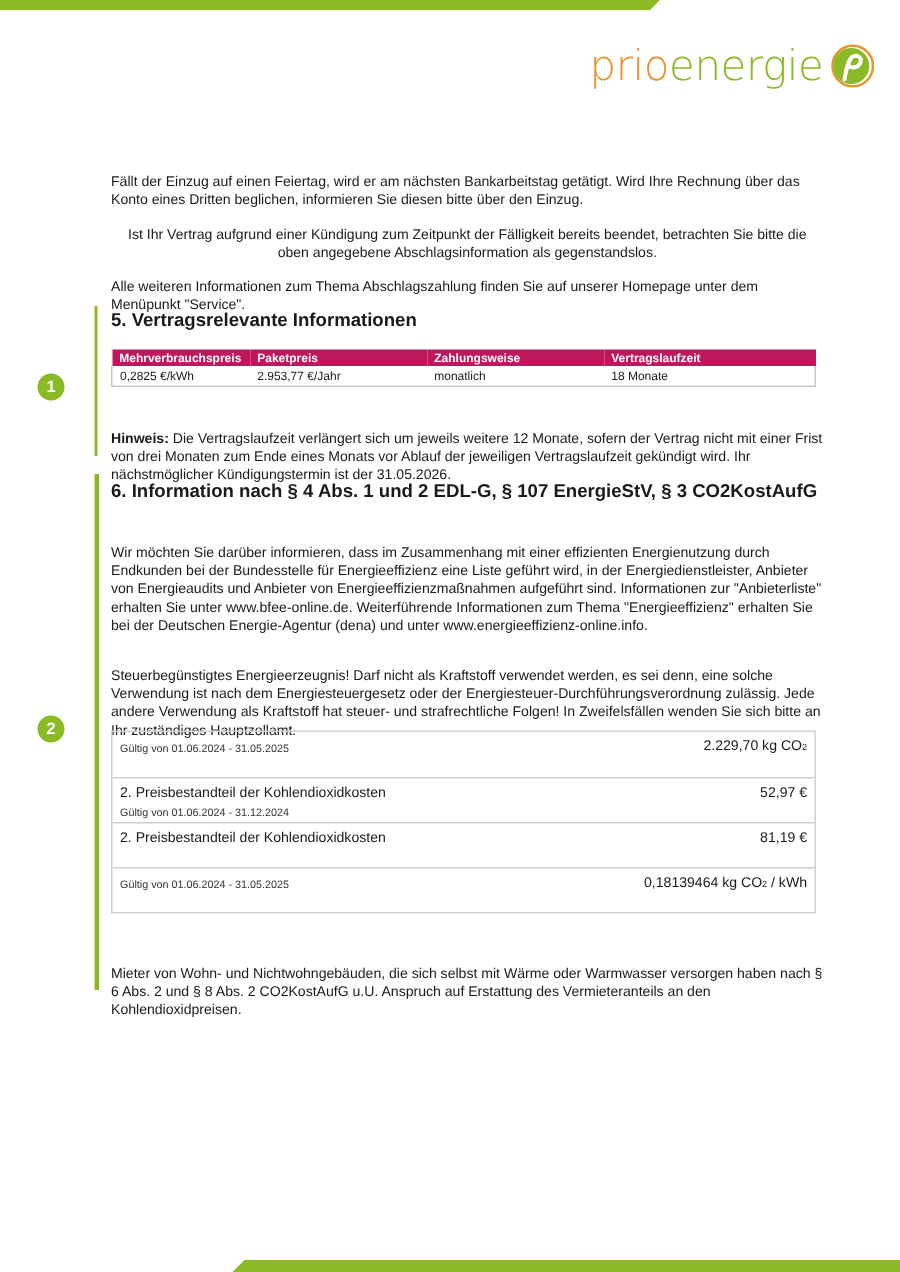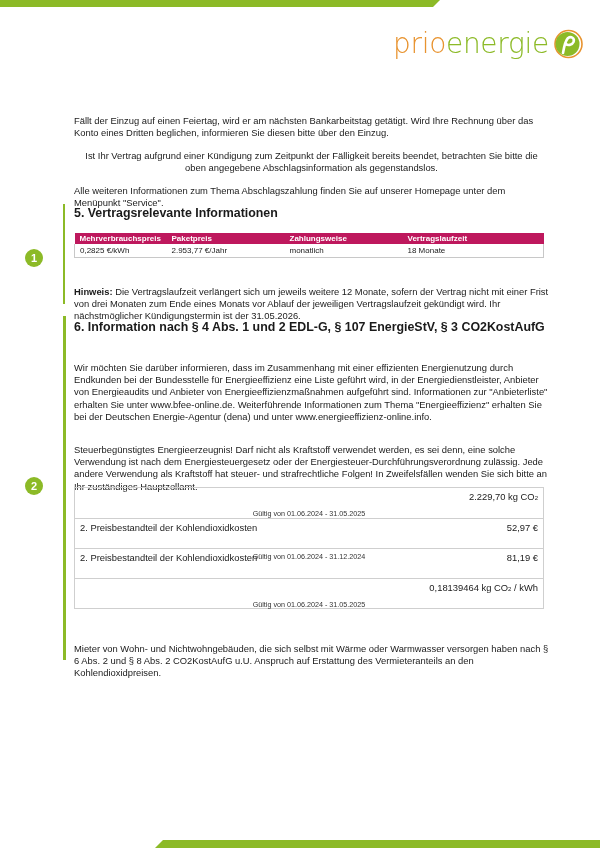--- a/index.html
+++ b/index.html
@@ -43,21 +43,21 @@
 
     .hinweis { top: 270px; }
     .s6p1 { top: 346px; }
     .s6p2 { top: 428px; }
     .s6p3 { top: 627px; }
 
     .co2 { position: absolute; left: 74px; top: 487px; width: 470px; border: 1px solid #cfcfcf; }
     .co2-row { position: relative; height: 30px; border-top: 1px solid #cfcfcf; padding: 3px 5px 0 5px; }
     .co2-row:first-child { border-top: none; }
     .co2-label { font-size: 9.4px; line-height: 12px; }
-    .co2-sub { font-size: 7.2px; line-height: 10px; margin-top: 18px; color: #333; text-align: center; }
+    .co2-sub { font-size: 7.2px; line-height: 10px; margin-top: 3px; color: #333; }
     .co2-value { position: absolute; right: 5px; top: 3px; font-size: 9.4px; line-height: 12px; text-align: right; }
     sub { font-size: 6px; vertical-align: baseline; }
     b { font-weight: bold; }
   </style>
 </head>
 <body>
 
 <div class="top-bar"></div>
 
 <div class="logo">

